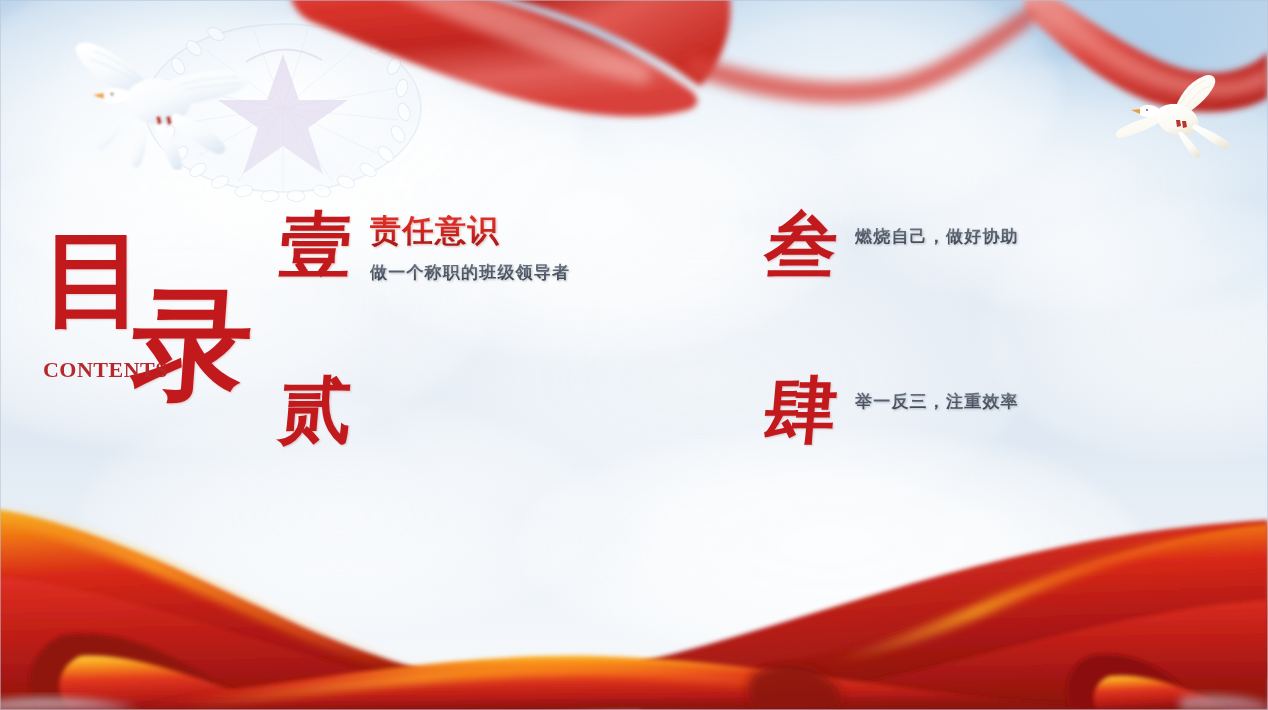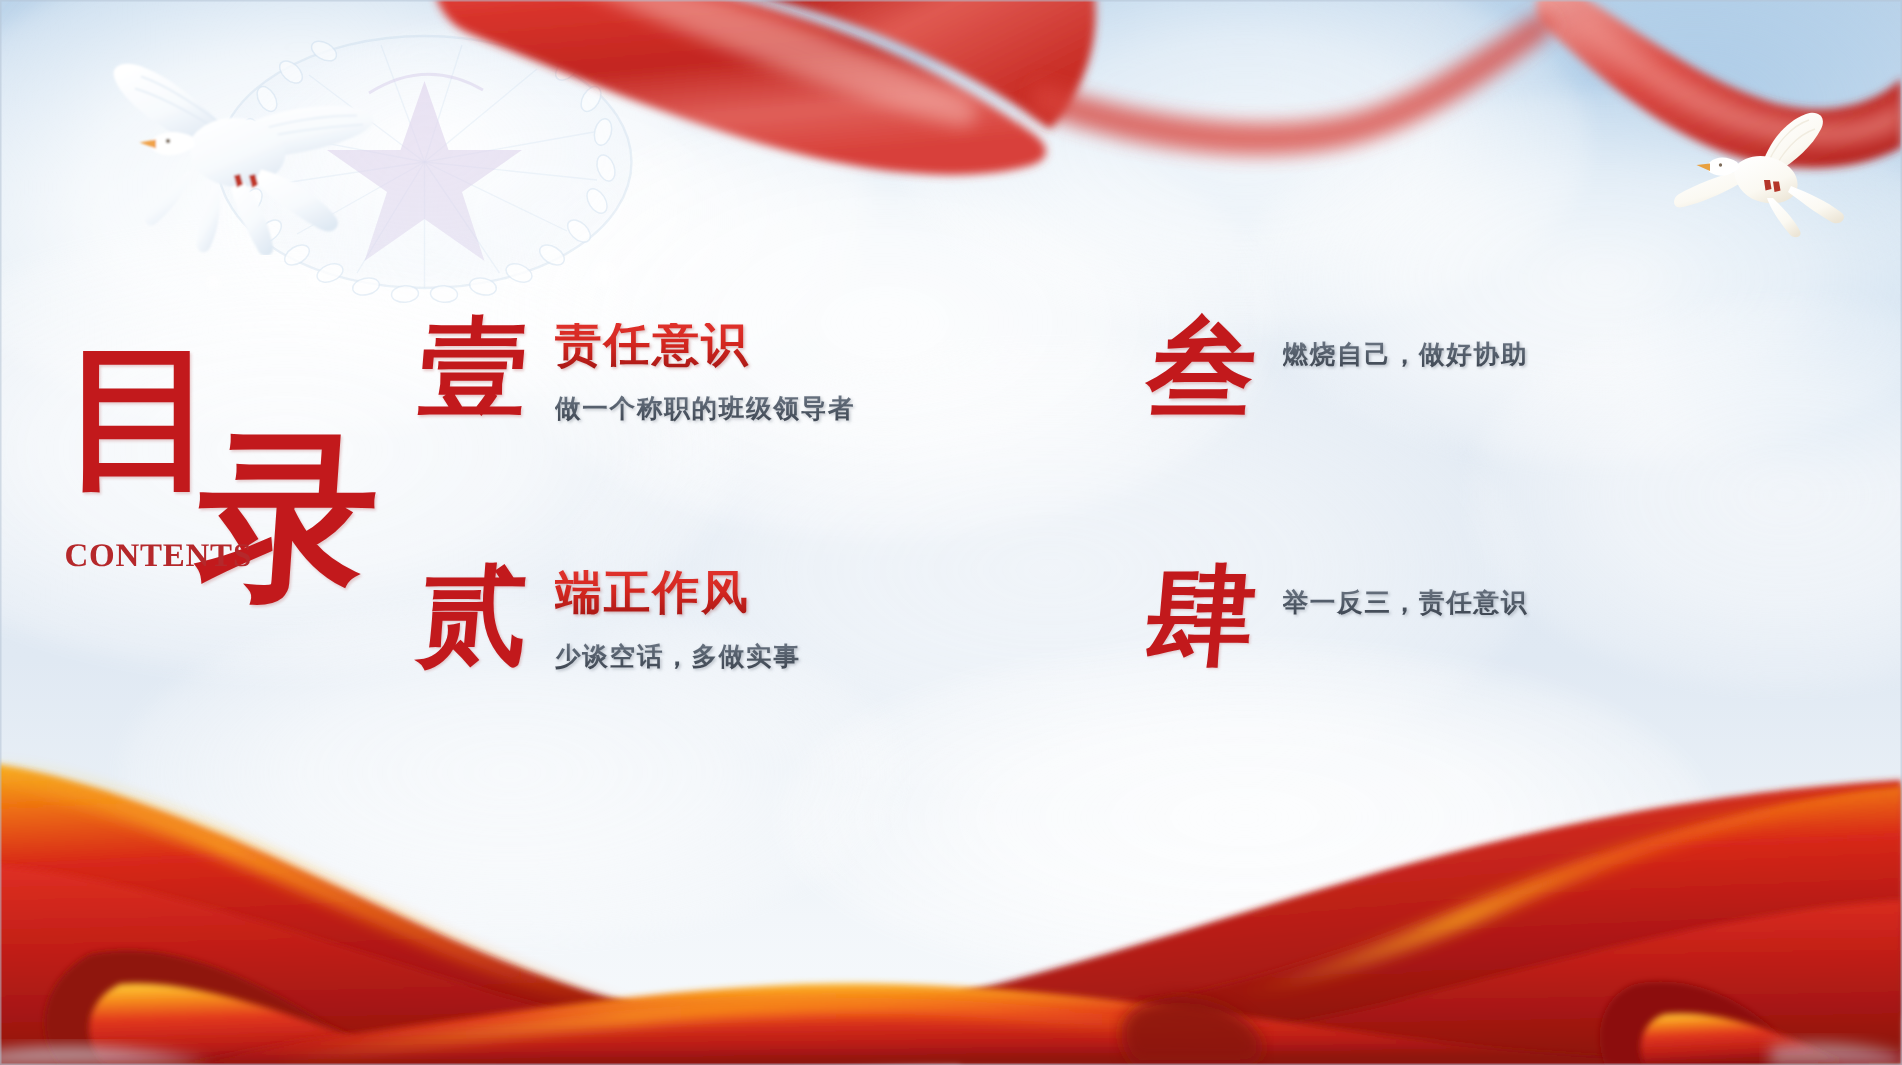--- a/index.html
+++ b/index.html
@@ -417,37 +417,33 @@
       <div class="item item-1">
         <div class="num">壹</div>
         <div class="texts">
           <div class="item-title">责任意识</div>
           <div class="item-sub">做一个称职的班级领导者</div>
         </div>
       </div>
 
       <div class="item item-2">
         <div class="num">贰</div>
-        <div class="texts">
-          <div class="item-title">端正作风</div>
-          <div class="item-sub">少谈空话，多做实事</div>
-        </div>
       </div>
 
       <div class="item item-3">
         <div class="num">叁</div>
         <div class="texts">
           <div class="item-sub">燃烧自己，做好协助</div>
         </div>
       </div>
 
       <div class="item item-4">
         <div class="num">肆</div>
         <div class="texts">
-          <div class="item-sub">举一反三，责任意识</div>
+          <div class="item-sub">举一反三，注重效率</div>
         </div>
       </div>
 
     </div>
   </div>
 
   <div class="ribbon-bottom">
     <svg viewBox="0 0 1268 230" preserveAspectRatio="none" xmlns="http://www.w3.org/2000/svg">
       <defs>
         <linearGradient id="wA" x1="0" y1="0" x2="0.15" y2="1">

